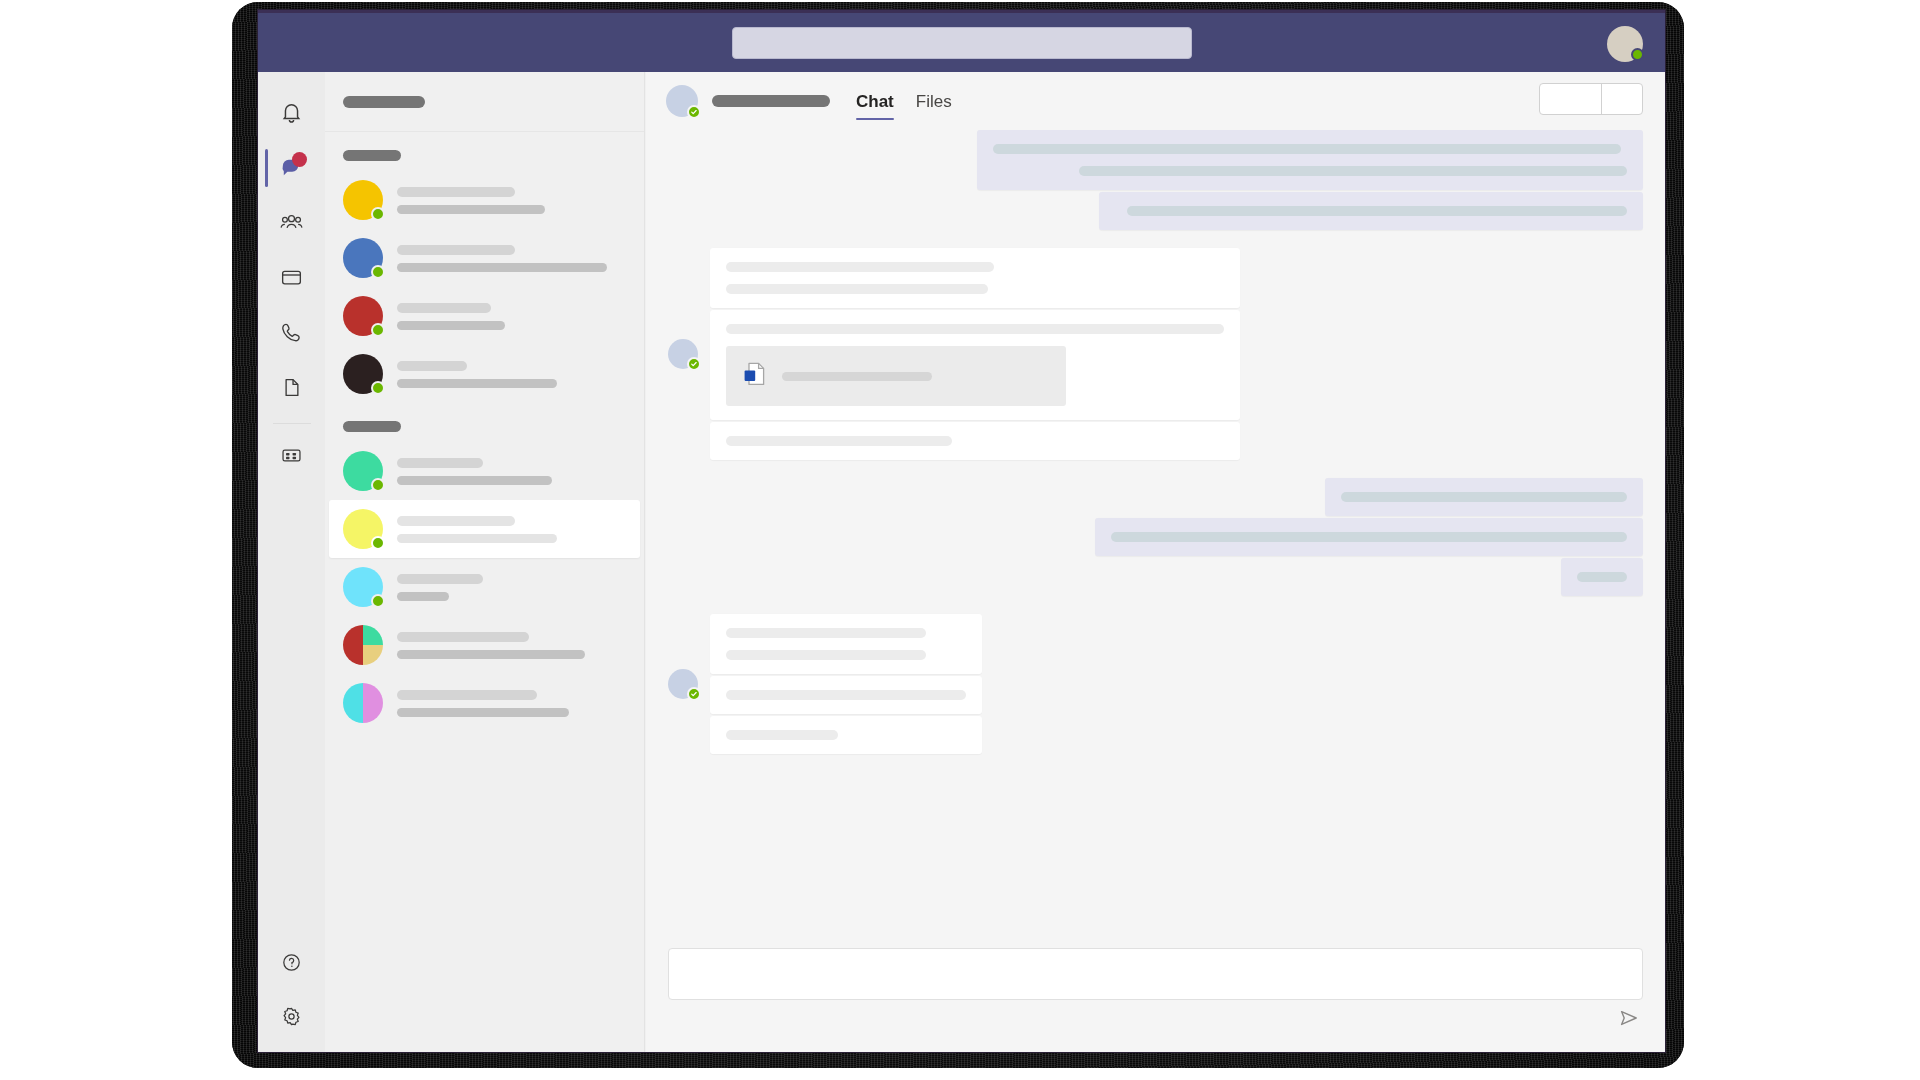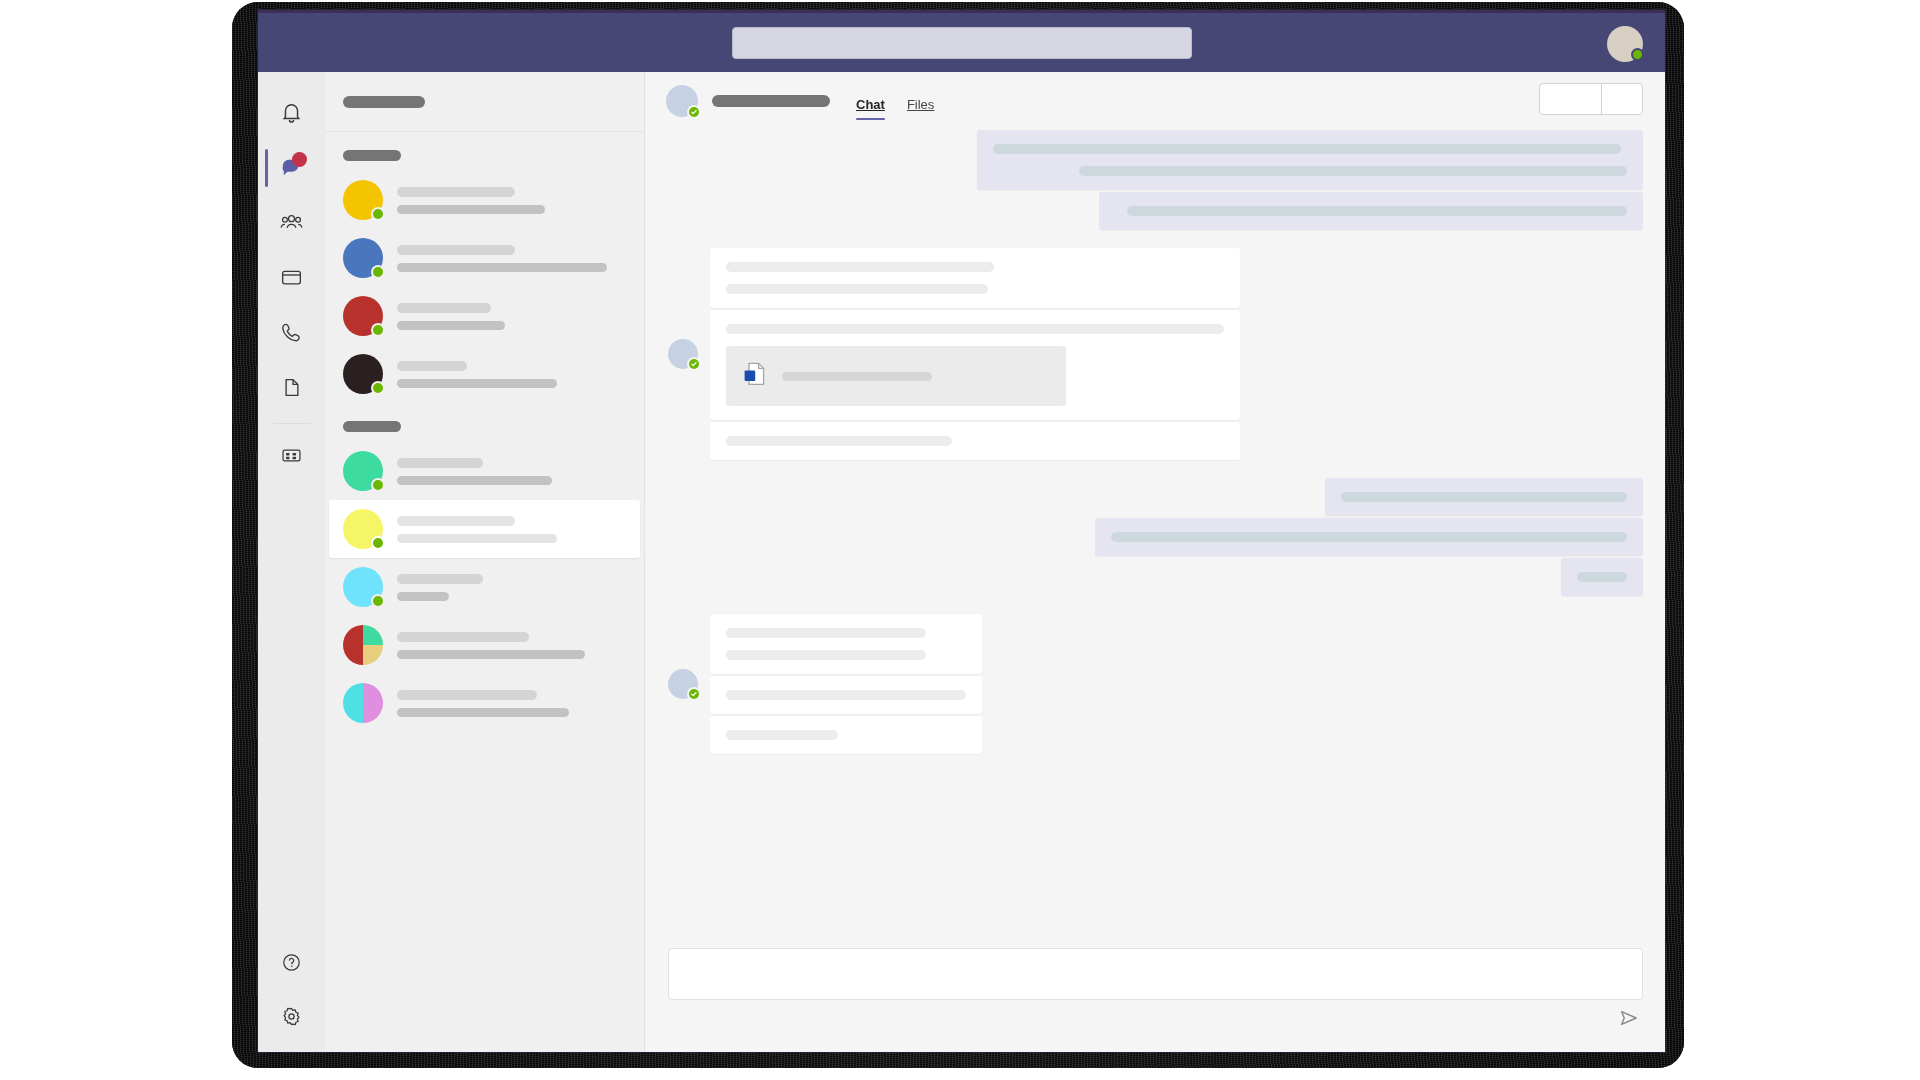--- a/index.html
+++ b/index.html
@@ -163,22 +163,22 @@
   .check-pres {
     position: absolute; right: -3px; bottom: -2px;
     width: 14px; height: 14px; border-radius: 50%;
     background: #6bb700; border: 2px solid #f5f5f5;
     display: flex; align-items: center; justify-content: center;
   }
   .check-pres svg { width: 8px; height: 8px; }
   #conv-header .hdr-name { width: 118px; height: 12px; background: #757575; border-radius: 6px; margin-left: 14px; }
   .tabs { display: flex; gap: 22px; margin-left: 26px; align-items: flex-end; height: 100%; padding-bottom: 4px; }
   .tab {
-    font-size: 13px; color: #484644; cursor: pointer;
-    padding-bottom: 14px; position: relative; font-weight: 400; text-decoration: underline;
+    font-size: 17px; color: #484644; cursor: pointer;
+    padding-bottom: 14px; position: relative; font-weight: 400;
   }
   .tab.active { color: #252423; font-weight: 700; }
   .tab.active::after {
     content: ""; position: absolute; left: 0; right: 0; bottom: 6px;
     height: 2.5px; background: #6264a7; border-radius: 2px;
   }
   #meet-group {
     position: absolute; right: 22px; top: 11px;
     display: flex; height: 32px;
     border: 1px solid #d1d1d1; border-radius: 4px; overflow: hidden;

